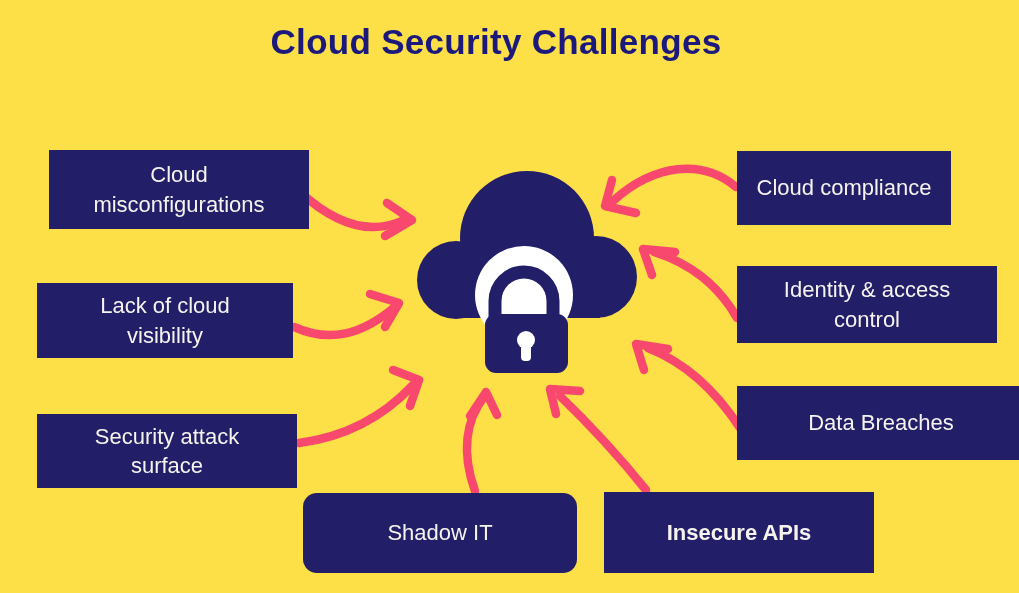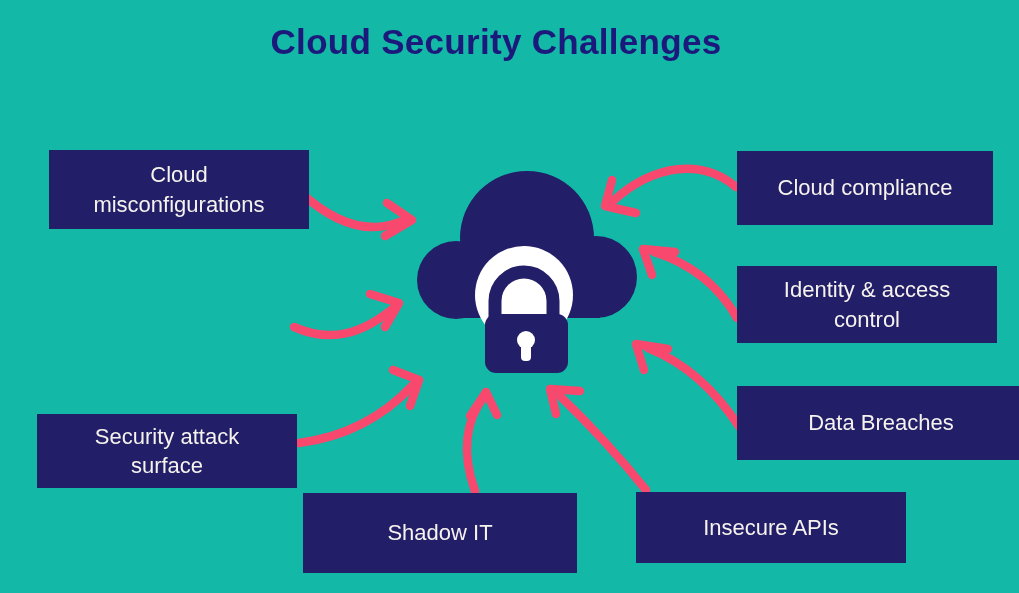--- a/index.html
+++ b/index.html
@@ -1,39 +1,39 @@
 <!DOCTYPE html>
 <html><head>
 <meta charset="utf-8">
 <style>
   html,body{margin:0;padding:0;background:#ffffff;}
   .canvas{
-    position:relative;width:1019px;height:593px;background:#14b8a6;
+    position:relative;width:1019px;height:593px;background:#fde047;
     font-family:"Liberation Sans",sans-serif;overflow:hidden;
   }
   .title{
     position:absolute;top:22px;left:0;width:992px;text-align:center;
     font-size:35px;font-weight:800;color:#1b1a7c;letter-spacing:.3px;
   }
   .box{
     position:absolute;background:#221e68;color:#f6f3ee;
     display:flex;align-items:center;justify-content:center;text-align:center;
     font-size:22px;line-height:1.32;white-space:pre-line;padding:0 8px;box-sizing:border-box;
   }
   
   .b-misconfig{left:37px;top:150px;width:260px;height:79px;margin-left:12px;}
   .b-visibility{left:37px;top:283px;width:256px;height:75px;}
   .b-attack{left:37px;top:414px;width:260px;height:74px;}
   
-  .b-compliance{left:737px;top:151px;width:256px;height:74px;}
+  .b-compliance{left:737px;top:151px;width:214px;height:74px;}
   .b-identity{left:737px;top:266px;width:260px;height:77px;text-align:center;}
   .b-breaches{left:737px;top:386px;width:288px;height:74px;}
   
-  .b-shadow{left:303px;top:493px;width:274px;height:80px;}
-  .b-apis{left:636px;top:492px;width:270px;height:71px;}
+  .b-shadow{left:303px;top:493px;width:274px;height:80px;border-radius:14px;}
+  .b-apis{left:604px;top:492px;width:270px;height:81px;font-weight:bold;}
   .art{position:absolute;left:0;top:0;width:1019px;height:593px;}
 </style>
 </head>
 <body>
 
 <div class="canvas">
 
   <div class="title">Cloud Security Challenges</div>
 
   <svg class="art" viewBox="0 0 1019 593" aria-hidden="true">
@@ -85,20 +85,22 @@
       </g>
       <g>
         <path d="M 736,187 C 703,159 655,163 613,201"></path>
         <path d="M 612,180 L 605,206 L 636,213"></path>
       </g>
     </g>
   </svg>
 
   <div class="box b-misconfig">Cloud
 misconfigurations</div>
+  <div class="box b-visibility">Lack of cloud
+visibility</div>
   <div class="box b-attack">Security attack
 surface</div>
 
   <div class="box b-compliance">Cloud compliance</div>
   <div class="box b-identity">Identity &amp; access
 control</div>
   <div class="box b-breaches">Data Breaches</div>
 
   <div class="box b-shadow">Shadow IT</div>
   <div class="box b-apis">Insecure APIs</div>

